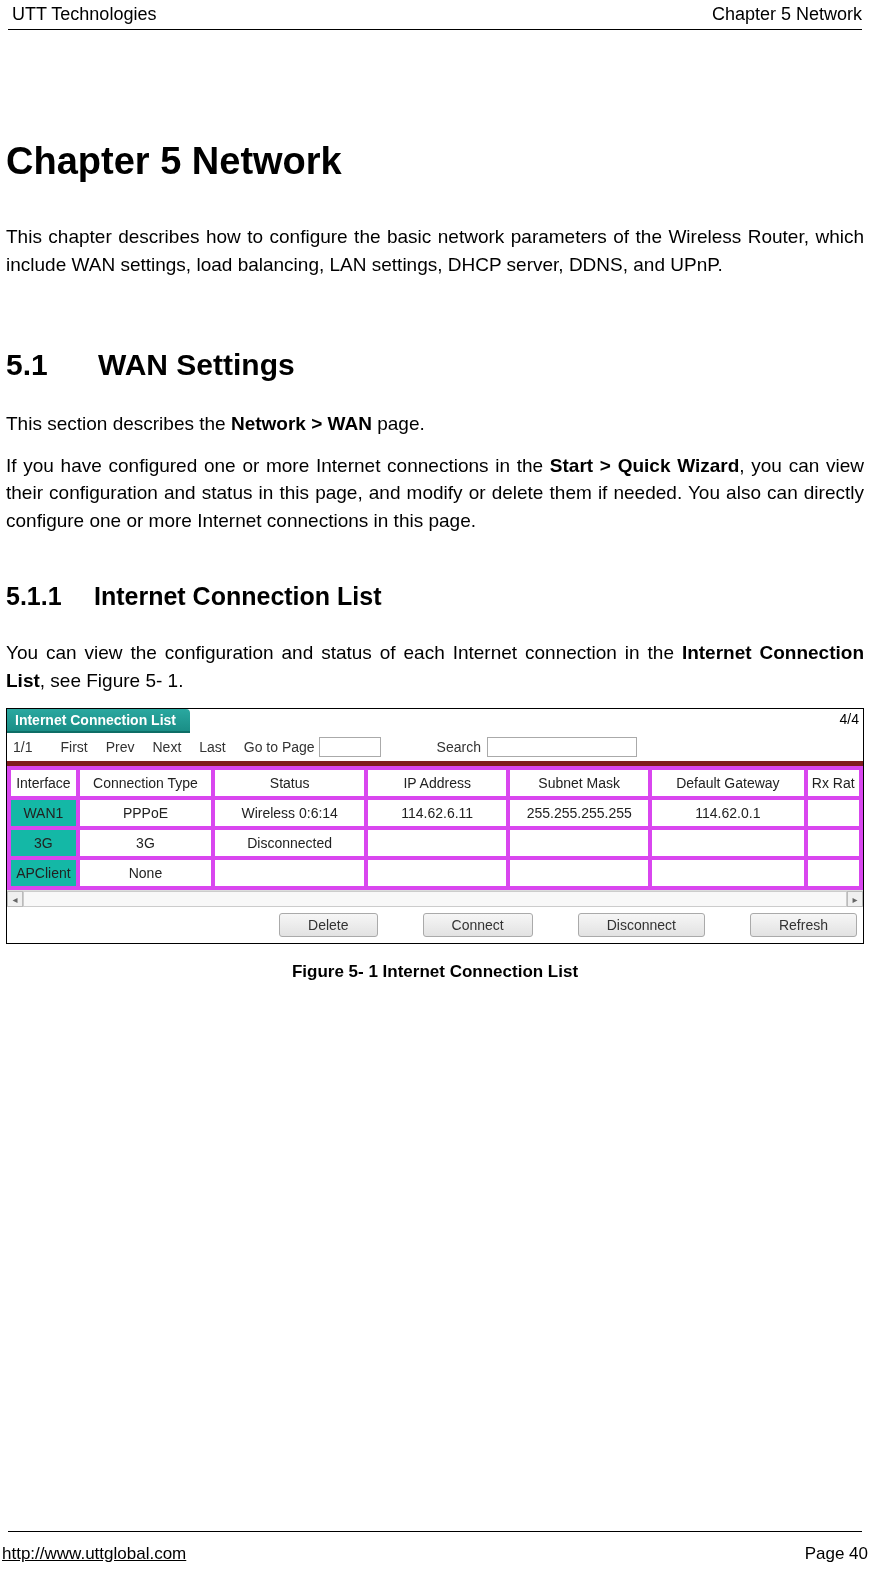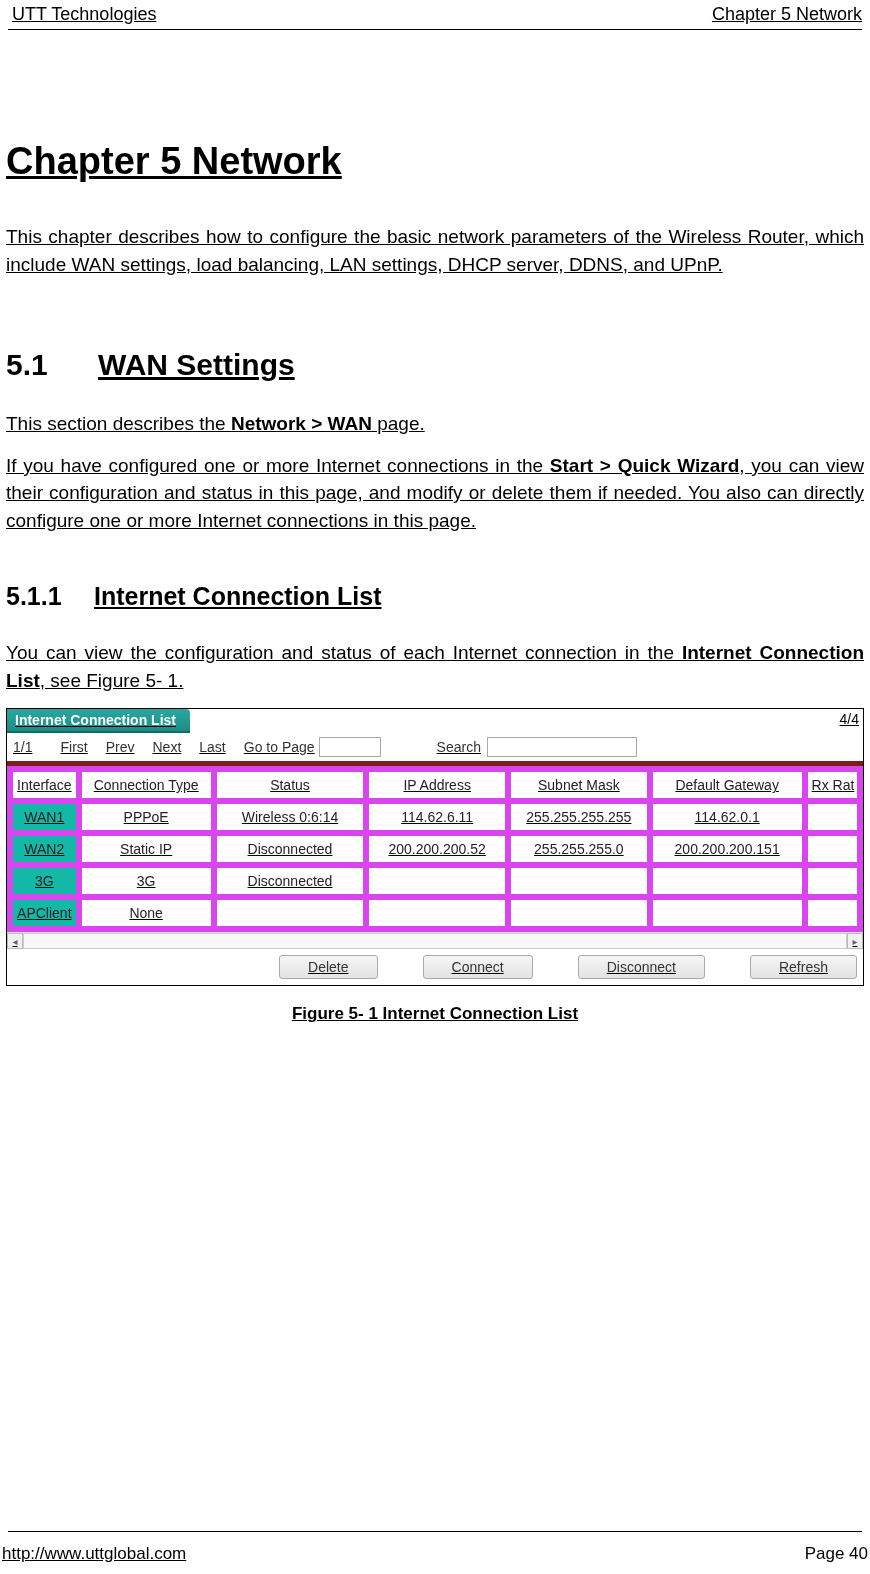--- a/index.html
+++ b/index.html
@@ -8,21 +8,20 @@
     padding: 0;
     font-family: Arial, Helvetica, sans-serif;
     background: #fff;
     color: #000;
     width: 870px;
   }
   .page {
     padding: 0 0 0 0;
     position: relative;
     min-height: 1574px;
-    text-decoration: underline;
   }
   .header-row {
     display: flex;
     justify-content: space-between;
     font-size: 18px;
     padding: 4px 8px 2px 12px;
   }
   .header-rule {
     border: none;
     border-top: 1px solid #000;
@@ -105,21 +104,21 @@
   .search-label { margin-left: 48px; margin-right: 6px; }
   .search-input { width: 150px; }
 
   table.conn {
     border-collapse: collapse;
     width: 100%;
     table-layout: fixed;
     font-size: 14px;
   }
   table.conn th, table.conn td {
-    border: 6px solid #d946ef;
+    border: 4px solid #d946ef;
     padding: 5px 4px;
     text-align: center;
     color: #222;
     white-space: nowrap;
     overflow: hidden;
   }
   table.conn th {
     background: #fff;
     font-weight: normal;
     color: #222;
@@ -279,29 +278,20 @@
           <tr>
             <td class="if-cell">WAN1</td>
             <td>PPPoE</td>
             <td>Wireless 0:6:14</td>
             <td>114.62.6.11</td>
             <td>255.255.255.255</td>
             <td>114.62.0.1</td>
             <td></td>
           </tr>
           <tr>
-            <td class="if-cell">WAN2</td>
-            <td>Static IP</td>
-            <td>Disconnected</td>
-            <td>200.200.200.52</td>
-            <td>255.255.255.0</td>
-            <td>200.200.200.151</td>
-            <td></td>
-          </tr>
-          <tr>
             <td class="if-cell">3G</td>
             <td>3G</td>
             <td>Disconnected</td>
             <td></td>
             <td></td>
             <td></td>
             <td></td>
           </tr>
           <tr>
             <td class="if-cell">APClient</td>

